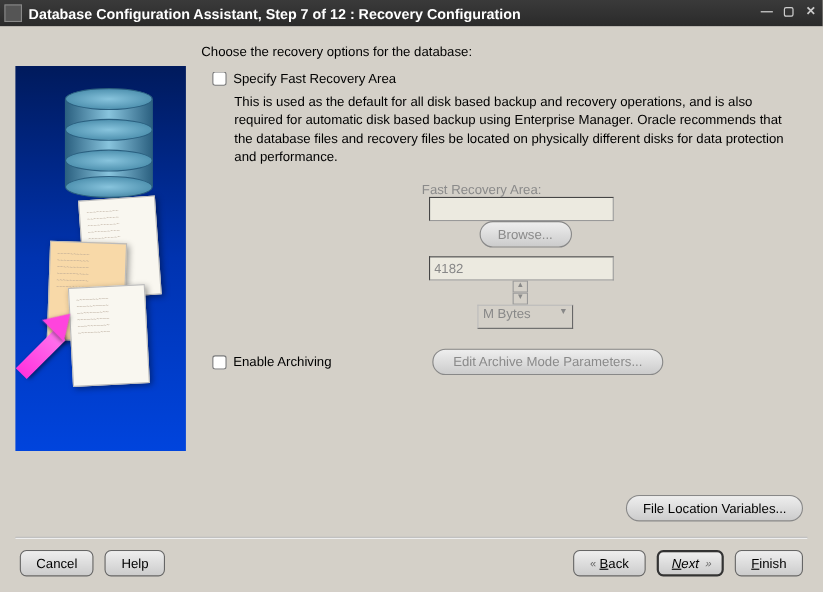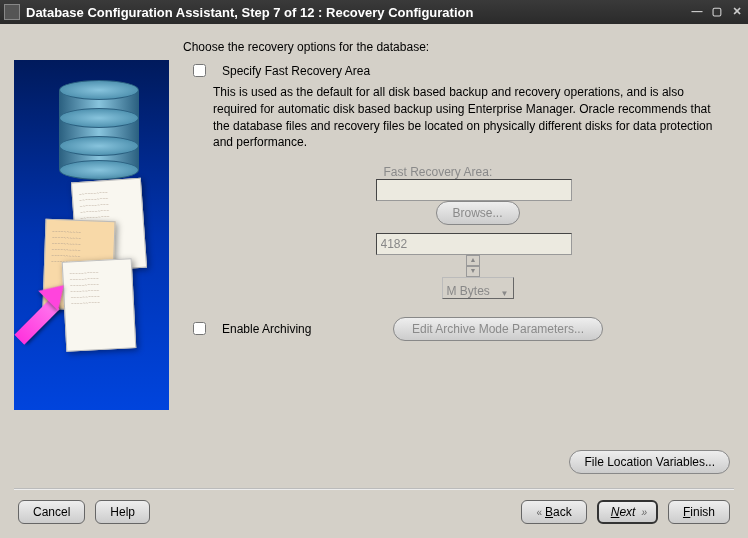--- a/index.html
+++ b/index.html
@@ -126,21 +126,22 @@
     }
     .intro {
       margin-bottom: 10px;
       color: #000000;
     }
     .section {
       padding-left: 10px;
     }
     .checkbox-row {
       display: flex;
-      gap: 16px;
+      align-items: center;
+      gap: 6px;
       margin-bottom: 6px;
       color: #000;
     }
     input[type="checkbox"] {
       width: 13px; height: 13px;
     }
     .desc {
       color: #000000;
       padding-left: 20px;
       padding-right: 4px;
@@ -152,21 +153,21 @@
       align-items: center;
       margin-bottom: 8px;
       padding-left: 20px;
       flex-direction: column;
     }
     .form-label {
       width: 180px;
       color: #8a8a8a;
     }
     .text-input {
-      width: 196px;
+      width: 168px;
       height: 22px;
       border: 1px inset #999;
       background: #eceae0;
       padding: 2px 4px;
       color: #666;
       font-size:12px;
     }
     .text-input:disabled { background:#eceae0; color:#888;}
     .spinner-btns {
       display: inline-flex;
@@ -179,26 +180,26 @@
       background: #d4d0c8;
       border: 1px solid #999;
       font-size: 7px;
       line-height: 8px;
       text-align:center;
       color: #888;
     }
     .unit-select {
       margin-left: 8px;
       height: 22px;
-      width: 72px;
+      width: 87px;
       border: 1px outset #bbb;
       background: #d4d0c8;
       color: #888;
       display:inline-flex;
-      align-items:flex-end;
+      align-items:flex-start;
       justify-content:space-between;
       padding:0 4px;
       font-size:12px;
     }
     .btn {
       border: 1px solid #888;
       border-radius: 14px;
       background: linear-gradient(#eee, #ccc);
       padding: 3px 14px;
       font-size: 12px;

